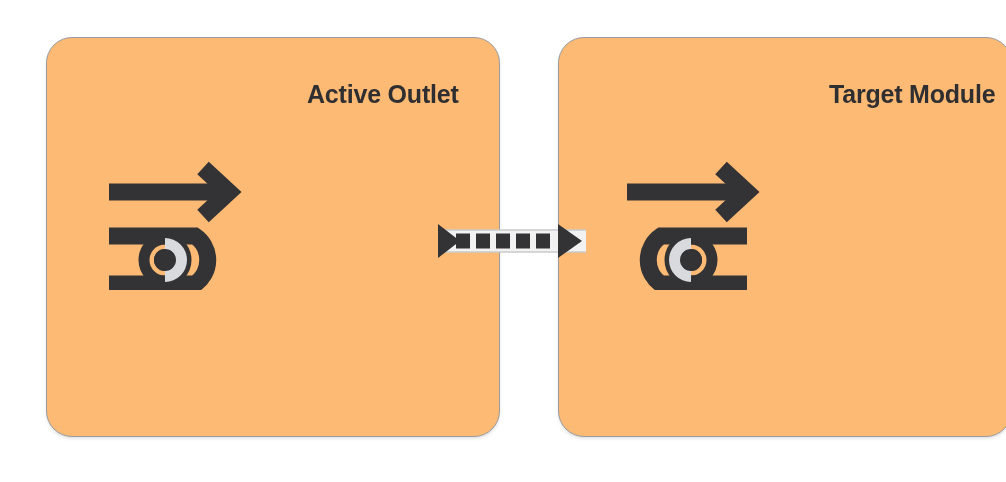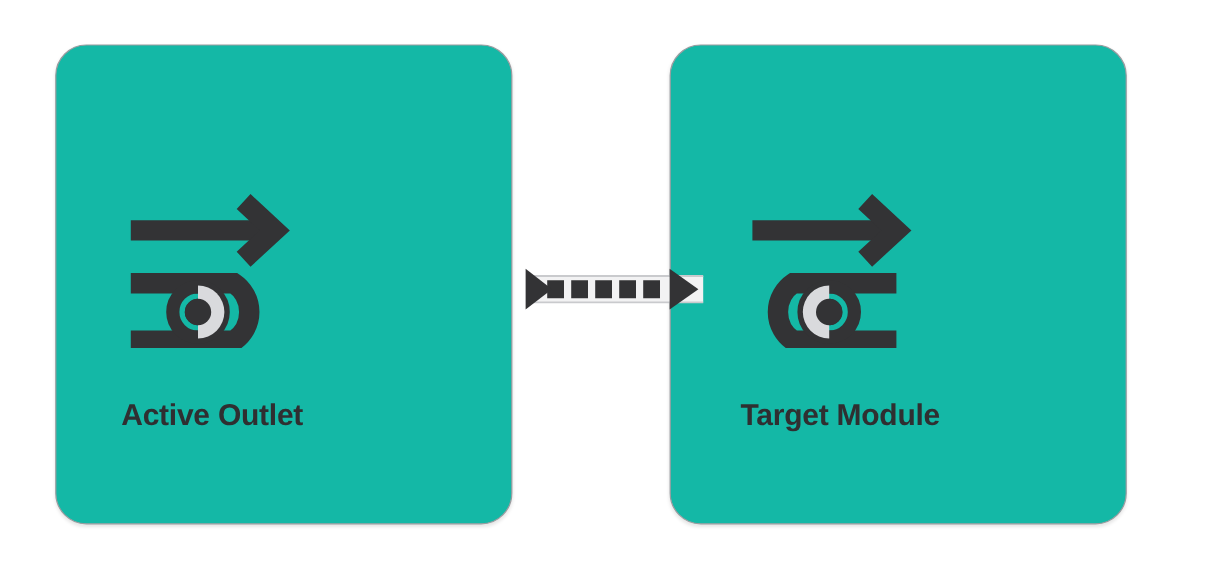--- a/index.html
+++ b/index.html
@@ -17,29 +17,29 @@
     position: relative;
     width: 1006px;
     height: 482px;
     background: #ffffff;
   }
 
   
   .node {
     position: absolute;
     top: 37px;
-    width: 381px;
+    width: 454px;
     height: 400px;
     box-sizing: border-box;
-    background: #14b8a6;
+    background: #fdba74;
     border: 1.5px solid #9a9ca0;
     border-radius: 26px;
     box-shadow: 0 2px 3px rgba(0,0,0,0.10);
     display: flex;
-    flex-direction: column;
+    flex-direction: row;
     align-items: flex-start;
     justify-content: flex-start;
   }
   #node-source { left: 46px; }
   #node-target { left: 558px; }
 
   .node-icon {
     margin-top: 122px;
     margin-left: 56px;
   }

